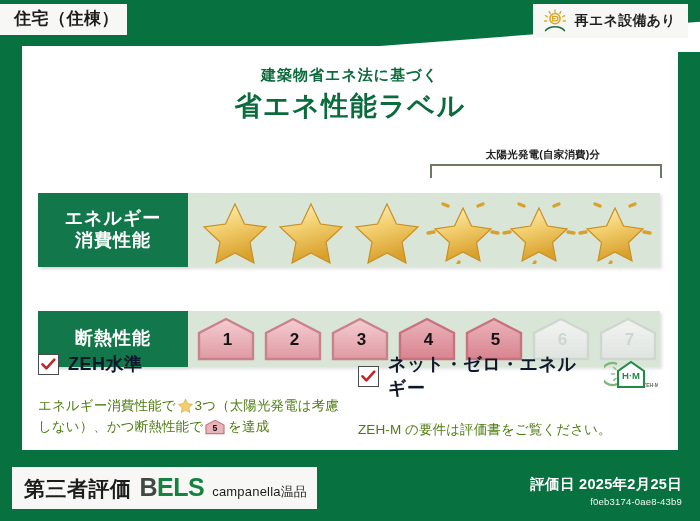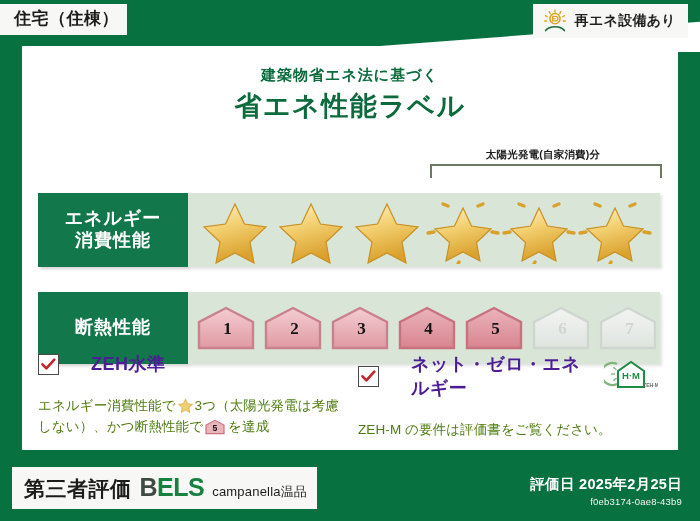--- a/index.html
+++ b/index.html
@@ -59,21 +59,21 @@
     font-size:15px;font-weight:bold;color:#0c6b3d;letter-spacing:1px;
   }
   .main-title{
     position:absolute;left:0;right:0;top:88px;text-align:center;
     font-size:27px;font-weight:bold;color:#0c6b3d;letter-spacing:1.5px;
   }
 
   
   .perf-row{position:absolute;left:38px;height:74px;display:flex;margin-top:38px;}
   .row-energy{top:155px;}
-  .row-insul{top:254px;height:72px;font-family:Liberation Serif, serif;}
+  .row-insul{top:273px;height:56px;}
 
   .row-key{
     width:150px;background:#12774a;
     display:flex;align-items:center;justify-content:center;
     color:#ffffff;font-weight:bold;line-height:1.22;text-align:center;
     font-size:18px;letter-spacing:1px;
     box-shadow:2px 2px 3px rgba(0,0,0,.18);
   }
   .row-val{
     width:472px;background:#d9e6d7;
@@ -109,21 +109,21 @@
   
   .crit{position:absolute;}
   .crit-left{left:38px;top:352px;width:310px;}
   .crit-right{left:358px;top:352px;width:300px;}
   .crit-head{display:flex;align-items:center;gap:9px;}
   .chk{
     width:19px;height:19px;border:1.6px solid #4a4a4a;background:#ffffff;
     display:flex;align-items:center;justify-content:center;flex:0 0 auto;
   }
   .chk svg{display:block;}
-  .crit-title{font-size:18px;font-weight:bold;color:#4c1d95;letter-spacing:.5px;margin-left:23px;}
+  .crit-title{font-size:18px;font-weight:bold;color:#0f172a;letter-spacing:.5px;}
   .crit-body{
     margin-top:20px;font-size:13.5px;color:#4d7c0f;line-height:1.55;
     letter-spacing:.1px;
   }
   .inline-star{vertical-align:-3px;margin:0 1px;}
   .inline-house{vertical-align:-4px;margin:0 2px;}
   .zehm-logo{display:inline-block;vertical-align:-9px;margin-left:4px;}
 
   
   .footer-tab{

